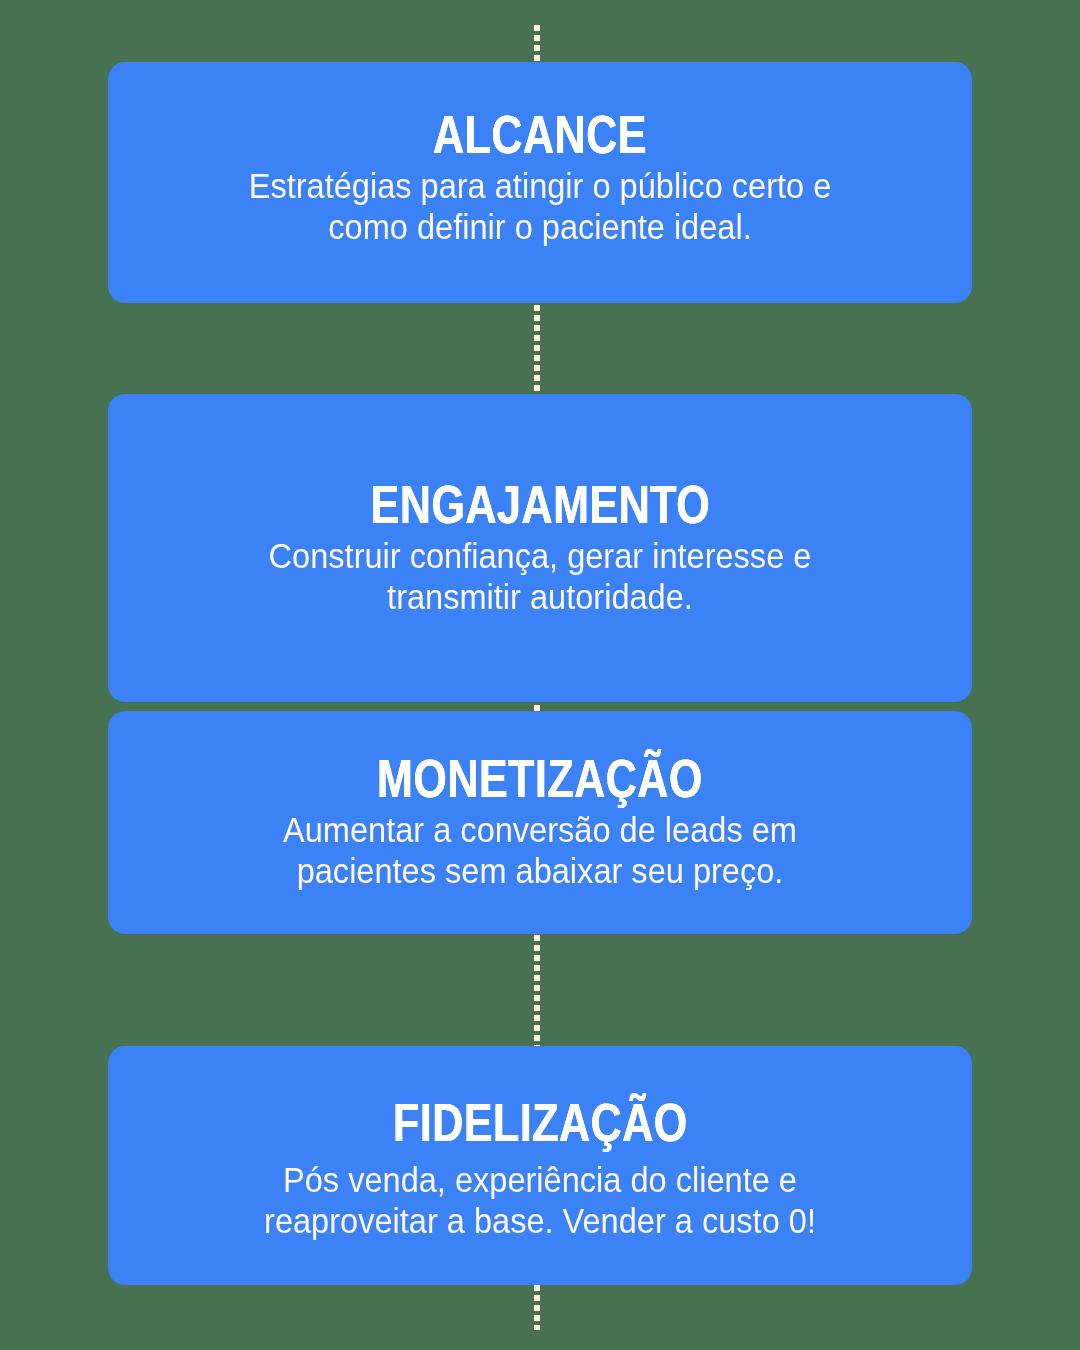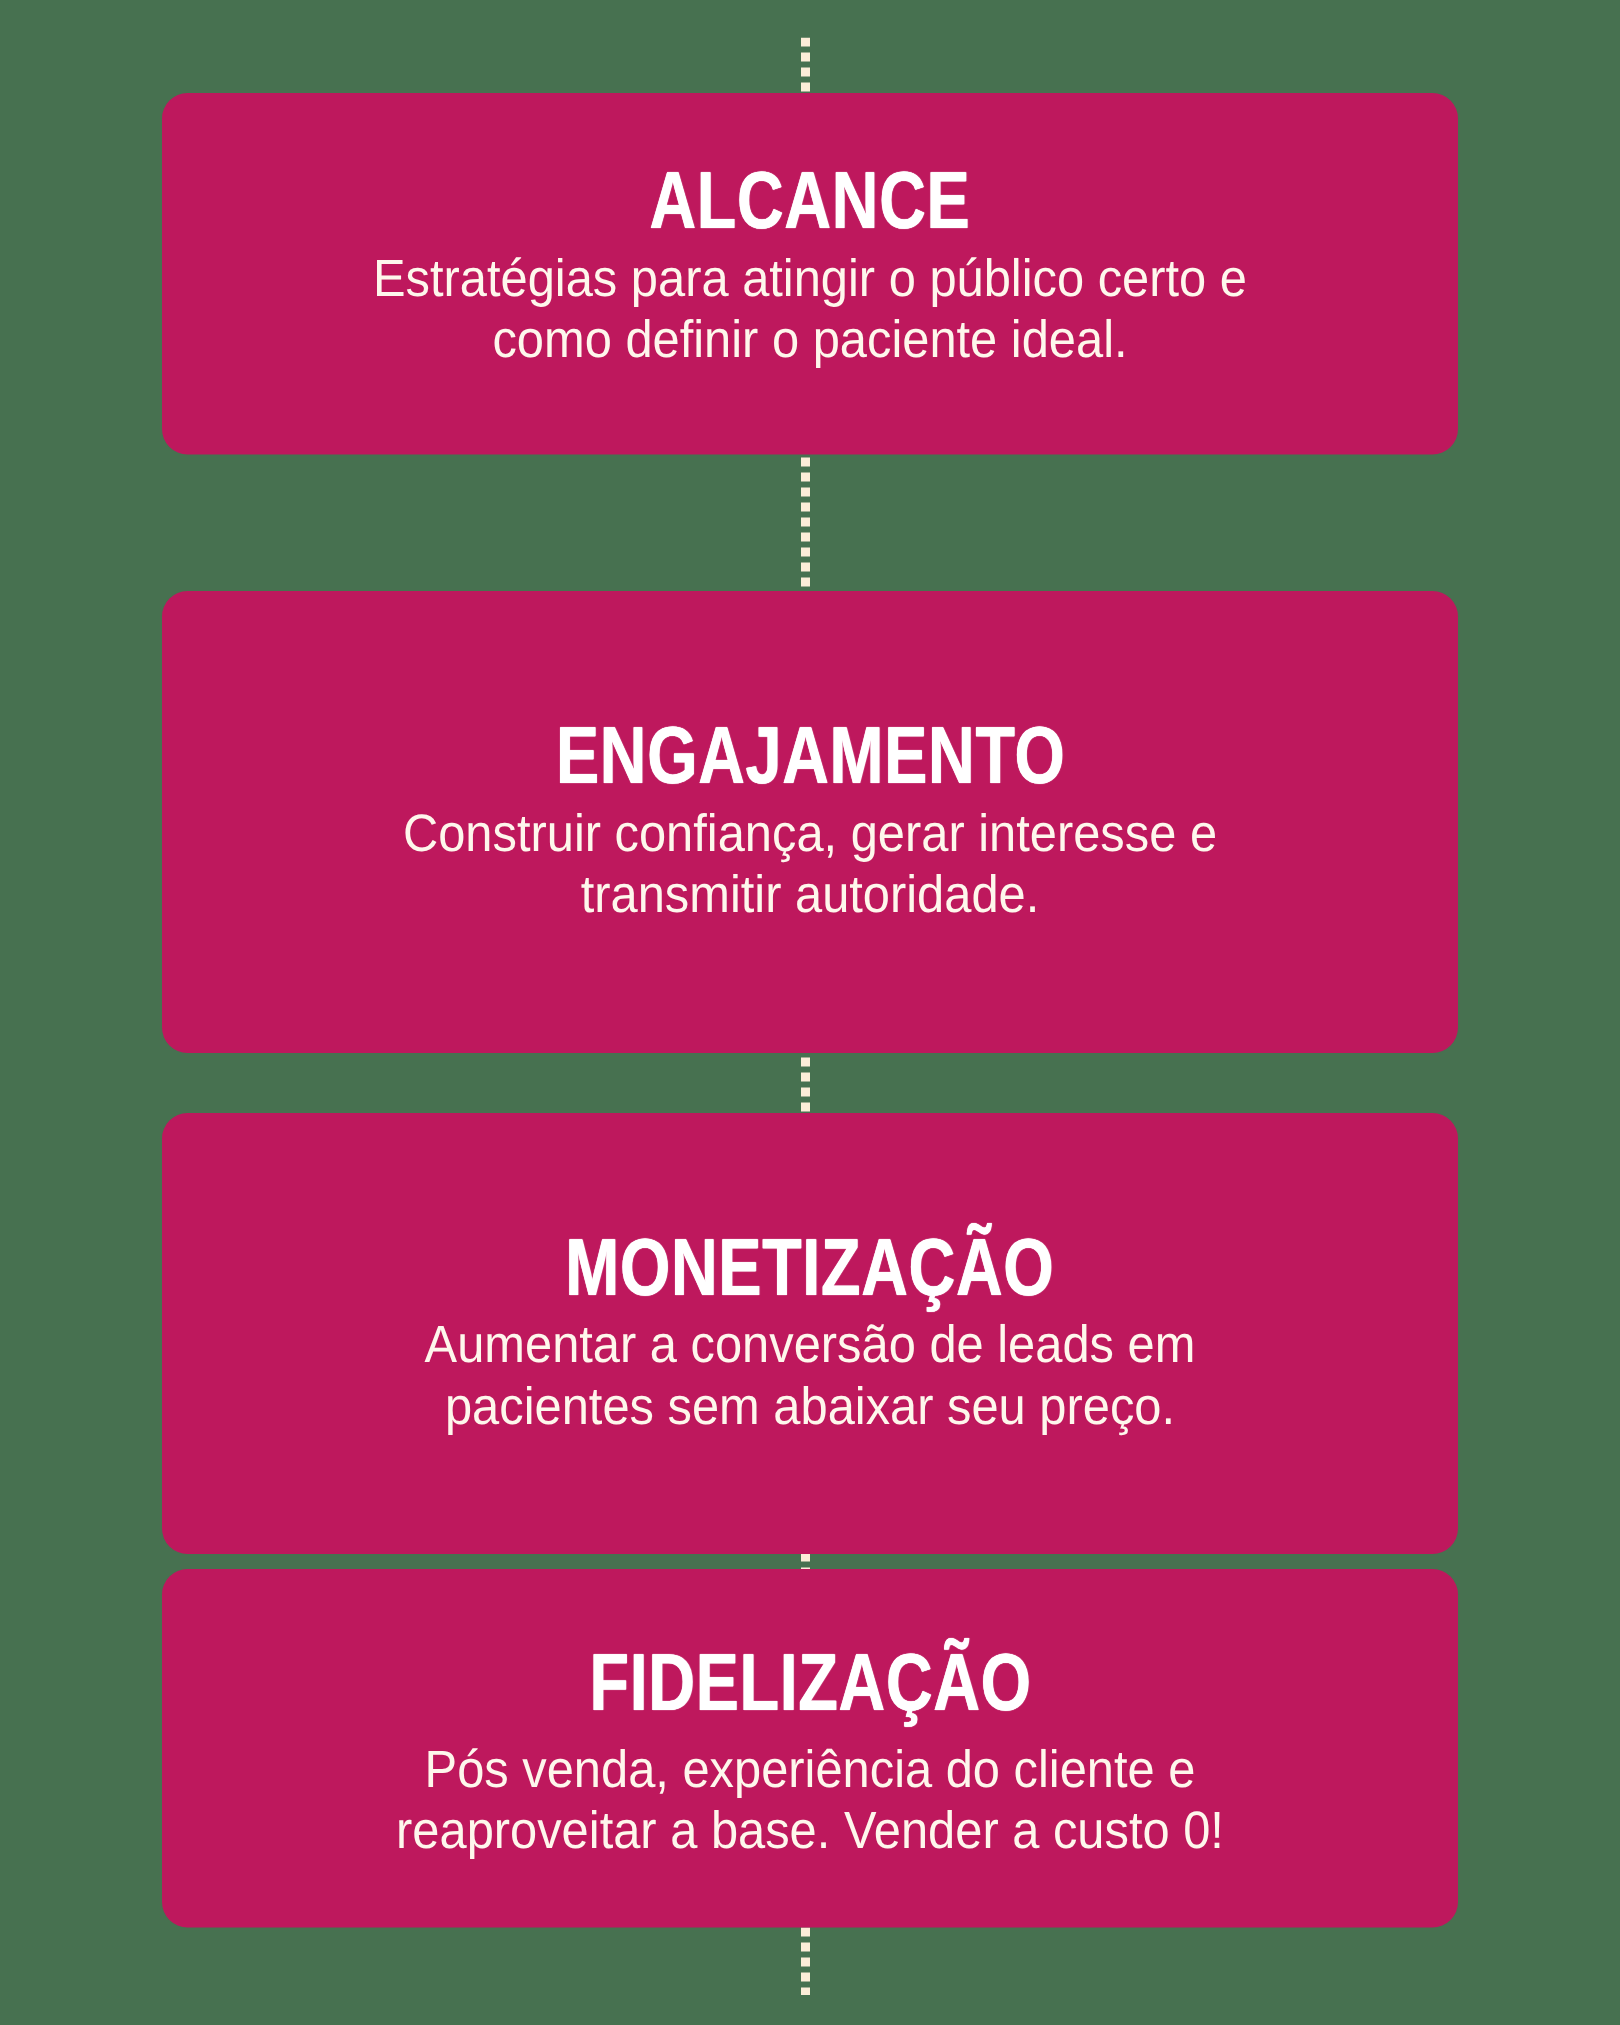--- a/index.html
+++ b/index.html
@@ -40,33 +40,33 @@
     background-size: 6px 10px;
     background-repeat: repeat-y;
   }
 
   
   .card {
     position: absolute;
     left: 108px;
     width: 864px;
     box-sizing: border-box;
-    background: #be185d;
+    background: #3b82f6;
     border-radius: 17px;
     z-index: 2;
     display: flex;
     flex-direction: column;
     align-items: center;
     justify-content: center;
     padding: 10px 34px 14px 34px;
   }
 
   #card-1 { top: 62px;   height: 241px; }
   #card-2 { top: 394px;  height: 308px; }
-  #card-3 { top: 742px;  height: 294px; }
+  #card-3 { top: 711px;  height: 223px; }
   #card-4 { top: 1046px; height: 239px; }
 
   .card-title {
     font-family: "Liberation Sans Narrow", "Liberation Sans", sans-serif;
     font-weight: 700;
     font-size: 54px;
     line-height: 1.02;
     letter-spacing: 0.5px;
     color: #FFFFFF;
     text-align: center;

